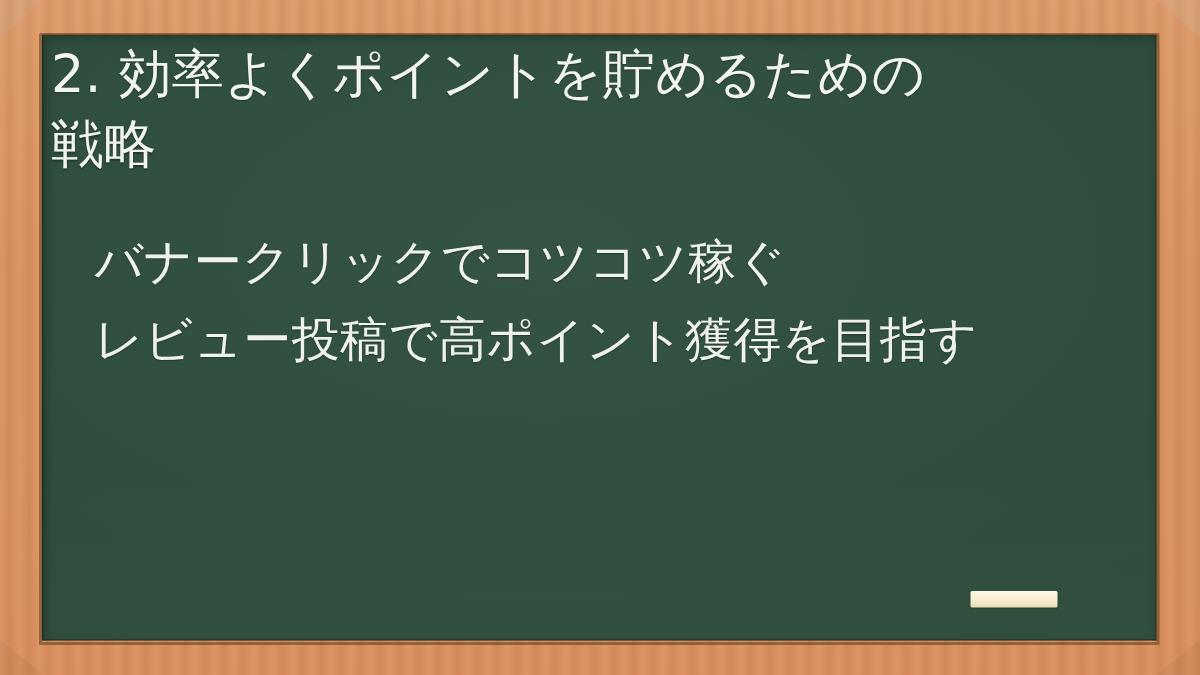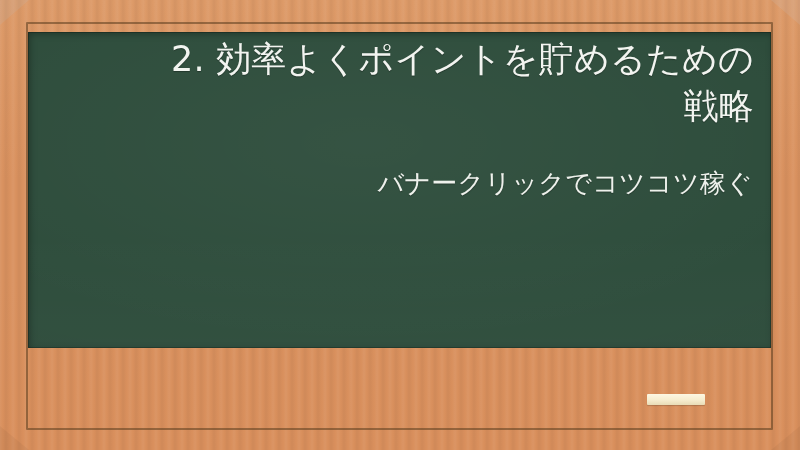--- a/index.html
+++ b/index.html
@@ -69,35 +69,34 @@
   .miter.br {
     right: 0; bottom: 0;
     border-bottom: 24px solid rgba(0,0,0,0.04);
     border-left: 29px solid transparent;
   }
 
   
   .board {
     position: absolute;
     left: 28px;
-    top: 32px;
+    top: 23px;
     width: 743px;
-    height: 316px;
+    height: 404px;
     box-sizing: border-box;
     background:
       radial-gradient(ellipse 120% 120% at 45% 35%,
         rgba(255,255,255,0.035) 0%,
         rgba(255,255,255,0.00) 55%,
         rgba(0,0,0,0.05) 100%),
       #2e4d3c;
     box-shadow:
       inset 0 0 0 1px rgba(0,0,0,0.22),
       inset 2px 2px 7px rgba(0,0,0,0.30);
     overflow: hidden;
-    text-align: right;
   }
   
   .board::after {
     content: "";
     position: absolute;
     left: 0; right: 0; bottom: 0;
     height: 120px;
     background: linear-gradient(180deg,
       rgba(255,255,255,0.00) 0%,
       rgba(255,255,255,0.018) 100%);
@@ -138,21 +137,21 @@
     text-shadow: 0 1px 1px rgba(0,0,0,0.30);
     white-space: pre-wrap;
   }
   .bullets {
     position: absolute;
     left: 35px;
     top: 125px;
     width: 690px;
   }
   .bullet-item {
-    font-size: 26px;
+    font-size: 32px;
     line-height: 52px;
     font-weight: 400;
     color: #eef1ec;
     letter-spacing: 0.3px;
     text-shadow: 0 1px 1px rgba(0,0,0,0.28);
     white-space: nowrap;
   }
 
   
   .chalk-stick {
@@ -179,20 +178,21 @@
   <span class="miter br"></span>
 
   <div class="board">
     <div class="board-text">
 
       <div class="title">2. 効率よくポイントを貯めるための
 戦略</div>
 
       <div class="bullets">
         <div class="bullet-item">バナークリックでコツコツ稼ぐ</div>
+        <div class="bullet-item">レビュー投稿で高ポイント獲得を目指す</div>
       </div>
 
     </div>
   </div>
 
   <div class="board-rim"></div>
 
   <div class="chalk-stick"></div>
 
 </div>

